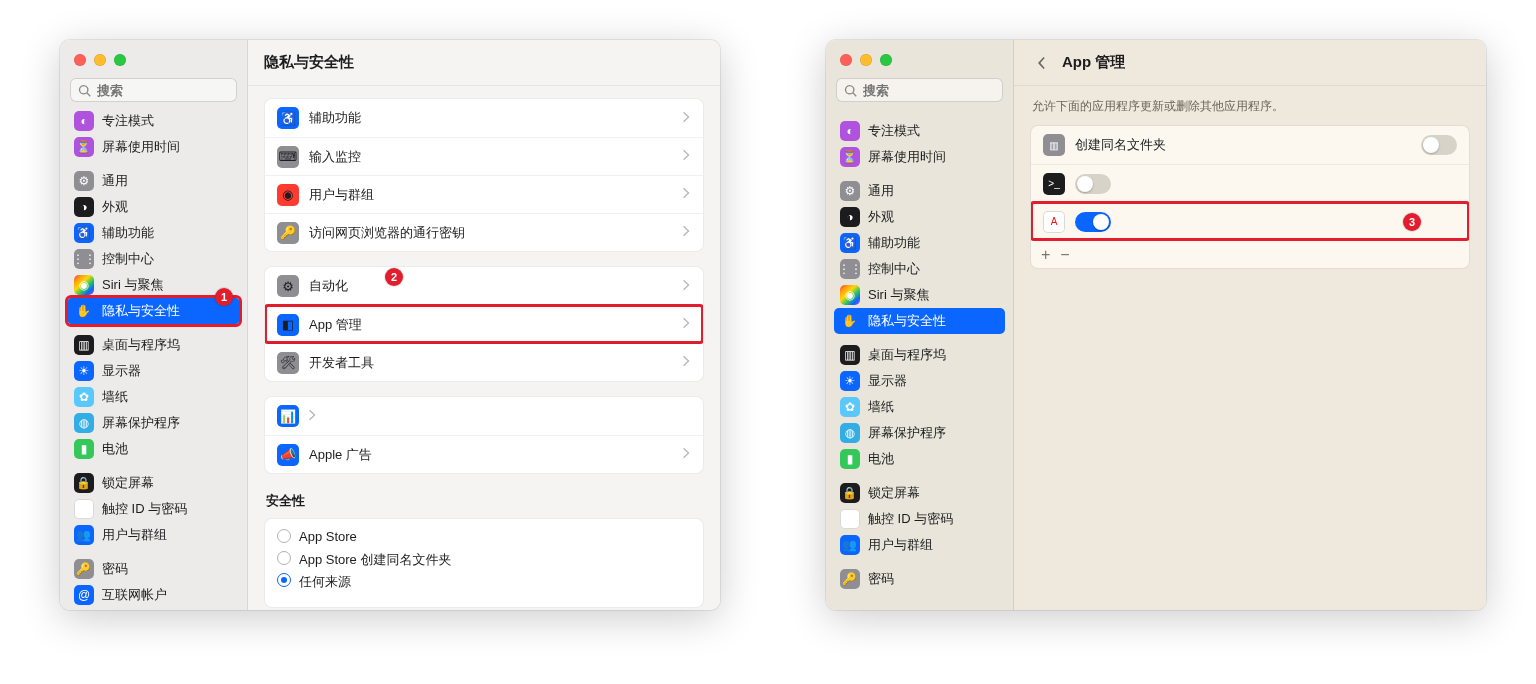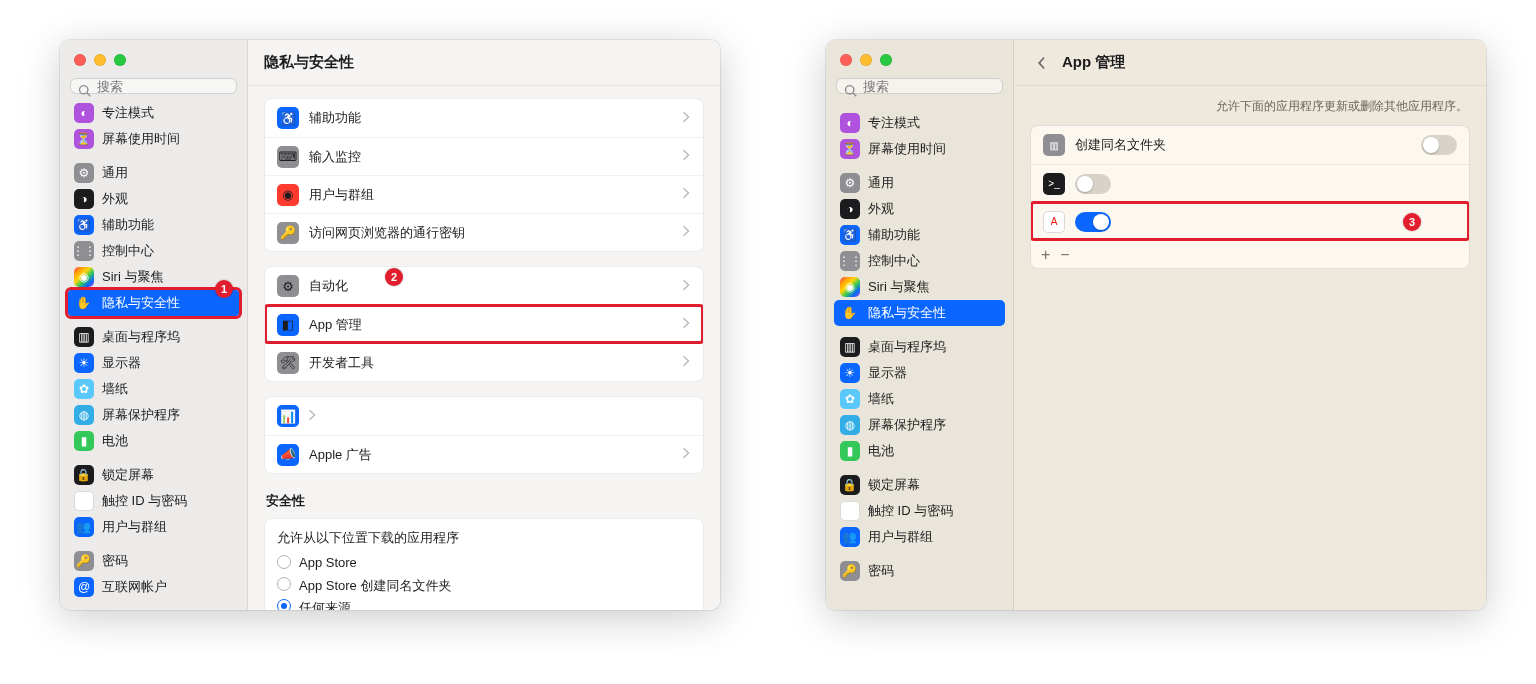--- a/index.html
+++ b/index.html
@@ -52,28 +52,29 @@
   .dot.red    { background: #ff5f57; box-shadow: inset 0 0 0 .5px rgba(0,0,0,.15); }
   .dot.yellow { background: #febc2e; box-shadow: inset 0 0 0 .5px rgba(0,0,0,.15); }
   .dot.green  { background: #28c840; box-shadow: inset 0 0 0 .5px rgba(0,0,0,.15); }
 
   .search {
     margin: 4px 10px 8px 10px;
     position: relative;
   }
   .search input {
     width: 100%;
-    height: 16px;
+    height: 24px;
     border-radius: 6px;
     border: 1px solid rgba(0,0,0,.15);
     background: rgba(255,255,255,.55);
     padding: 0 0 0 26px;
     font-size: 13px;
     color: #444;
     outline: none;
+    font-weight: bold;
   }
   .search svg {
     position: absolute;
     left: 8px; top: 6px;
     width: 14px; height: 14px;
     fill: #8a8a8a;
   }
 
   .side-scroll { overflow-y: auto; flex: 1; padding: 0 8px 12px 8px; }
   .side-group { margin-top: 8px; }
@@ -184,21 +185,21 @@
     width:14px;height:14px;border-radius:50%;
     border:1px solid #b4b2af;background:#fff;flex:0 0 14px;
     position:relative;
   }
   .radio.checked{border-color:#0a66ff;}
   .radio.checked::after{
     content:"";position:absolute;inset:3px;border-radius:50%;background:#0a66ff;
   }
 
   
-  .subtext{font-size:12px;color:#6b645a;padding:0 2px 10px 2px;text-align:right;}
+  .subtext{font-size:12px;color:#6b645a;padding:0 2px 10px 2px;}
   .toggle{
     width:36px;height:20px;border-radius:10px;background:#d8d3c9;
     position:relative;flex:0 0 36px;
   }
   .toggle::after{
     content:"";position:absolute;top:2px;left:2px;width:16px;height:16px;
     border-radius:50%;background:#fff;box-shadow:0 1px 2px rgba(0,0,0,.25);
     transition:none;
   }
   .toggle.on{background:#0a66ff;}
@@ -397,21 +398,20 @@
             <div class="row">
               <span class="ric bg-blue">📣</span>
               <span class="rlbl">Apple 广告</span>
               <span class="chev"><svg viewBox="0 0 8 12">
                   <path d="M1 .8 6.5 6 1 11.2.1 10.3 4.6 6 .1 1.7z"></path>
                 </svg></span>
             </div>
           </div>
           <div class="section-title">安全性</div>
           <div class="radio-block">
-            <div class="radio-head">允许从以下位置下载的应用程序</div>
             <div class="radio-opt">
               <span class="radio"></span>
               <span>App Store</span>
             </div>
             <div class="radio-opt">
               <span class="radio"></span>
               <span>App Store 创建同名文件夹</span>
             </div>
             <div class="radio-opt">
               <span class="radio checked"></span>

